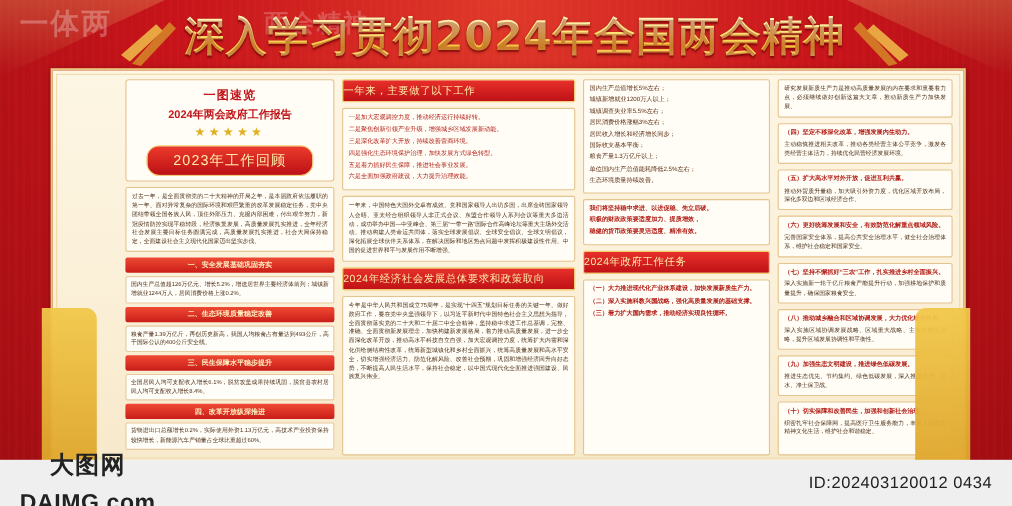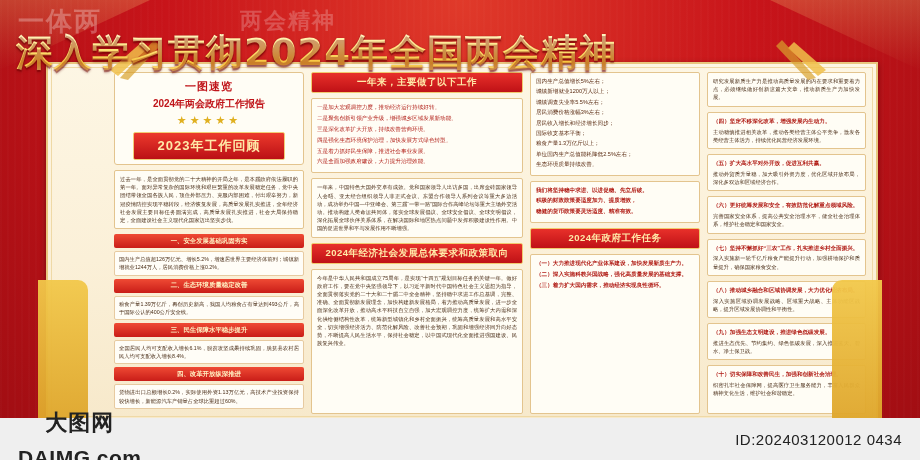--- a/index.html
+++ b/index.html
@@ -37,21 +37,21 @@
     letter-spacing:2px;font-weight:bold;
   }
   .wm-tr{
     position:absolute;left:240px;top:6px;
     font-size:22px;color:rgba(255,255,255,.22);
     letter-spacing:2px;font-weight:bold;
   }
 
   
   #title-wrap{
-    position:absolute;left:0;right:0;top:28px;text-align:left;z-index:6;margin-left:16px;
+    position:absolute;left:0;right:0;top:8px;text-align:center;z-index:6;margin-left:16px;
   }
   #main-title{
     display:inline-block;
     font-size:37px;font-weight:bold;letter-spacing:1px;
     color:#fff59a;
     background:linear-gradient(180deg,#fffbe0 0%,#ffe680 40%,#f6c23b 70%,#fff3b0 100%);
     -webkit-background-clip:text;background-clip:text;
     -webkit-text-fill-color:transparent;
     text-shadow:0 2px 0 rgba(120,0,0,.35);
     filter:drop-shadow(0 1px 1px rgba(90,0,0,.6));
@@ -91,42 +91,42 @@
   .col.c3{flex:0 0 170px;}
   .col.c4{flex:1;}
 
   
   .card{
     background:#fffdf5;border:1px solid #e3c48e;border-radius:2px;
     padding:4px 5px;
   }
   .sec-head{
     background:linear-gradient(180deg,#e8302a,#bf1116);
-    color:#ffe9a8;font-weight:bold;font-size:9.5px;
-    text-align:center;padding:3px 0;border-radius:2px;
+    color:#ffe9a8;font-weight:normal;font-size:9.5px;
+    padding:3px 0;border-radius:2px;
     border:1px solid #f1c96f;
     letter-spacing:.5px;
   }
   .txt{font-size:5.3px;line-height:1.55;color:#4a2e18;text-align:justify;}
   .li{font-size:5.6px;line-height:1.5;color:#5a2b12;margin:0 0 2.5px 0;}
   .li.red{color:#b01b14;}
   .li.bold{font-weight:bold;}
 
   
   .emblem{
     position:relative;text-align:center;padding:6px 16px 4px;
     background:#fffdf5;border:1px solid #e3c48e;border-radius:3px;
   }
   .em-a{font-size:11px;color:#c0151a;font-weight:bold;letter-spacing:1px;}
   .em-b{font-size:10px;color:#c0151a;font-weight:bold;margin-top:3px;}
   .stars{color:#e0b020;font-size:11px;letter-spacing:3px;margin-top:3px;}
   .ribbon{
     margin:5px 2px 0;background:linear-gradient(180deg,#ec3a2c,#bb1015);
-    color:#ffe9a8;font-size:13px;font-weight:bold;letter-spacing:1px;
-    padding:4px 0;border-radius:2px;border:1px solid #f2cd76;
+    color:#ffe9a8;font-size:13px;font-weight:normal;letter-spacing:1px;
+    padding:4px 0;border-radius:12px;border:1px solid #f2cd76;
   }
   .sub-bar{
     background:linear-gradient(180deg,#ef4a34,#c91d18);
     color:#ffeec0;font-size:6.4px;font-weight:bold;text-align:center;
     padding:2.5px 0;border-radius:2px;margin:0 0 3px 0;
   }
   .mini-grid{display:flex;flex-direction:column;gap:3px;}
   .mini{
     border:1px solid #e7caa0;background:#fffdf7;border-radius:2px;padding:3px 4px;
   }

